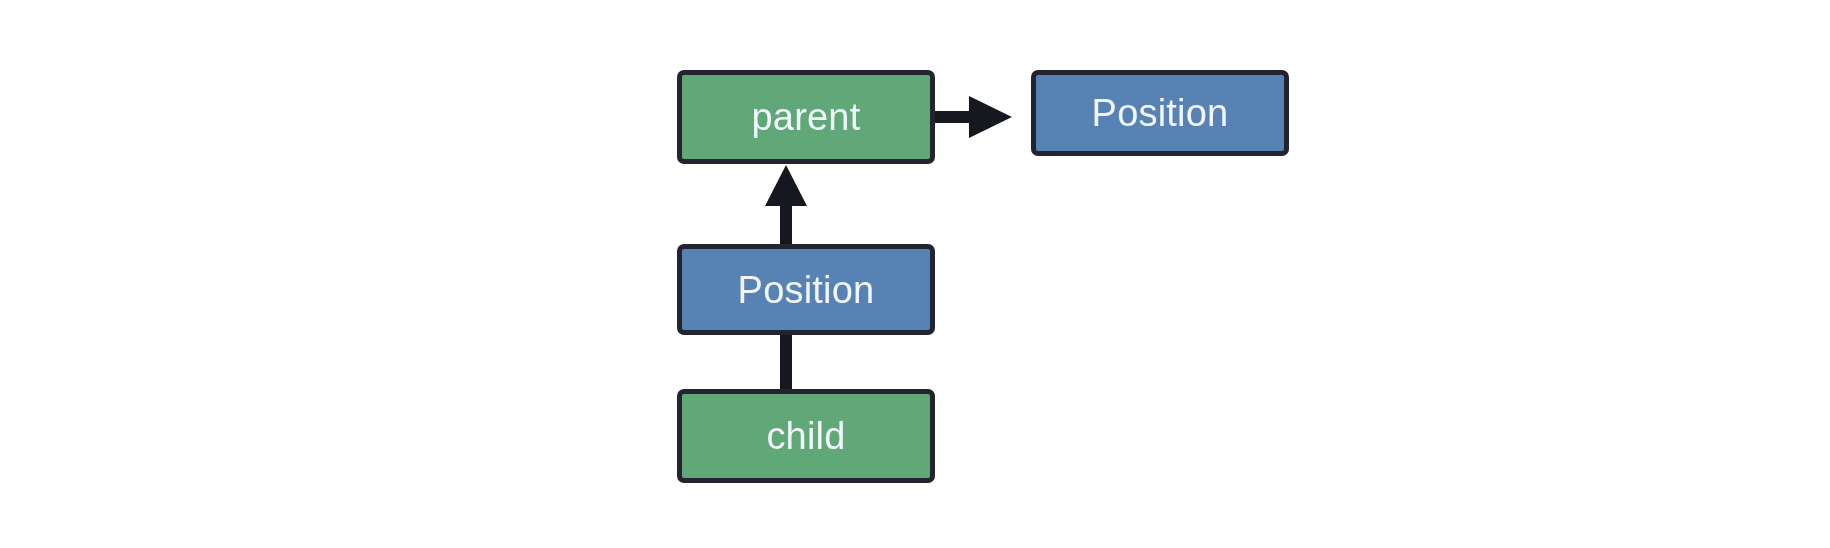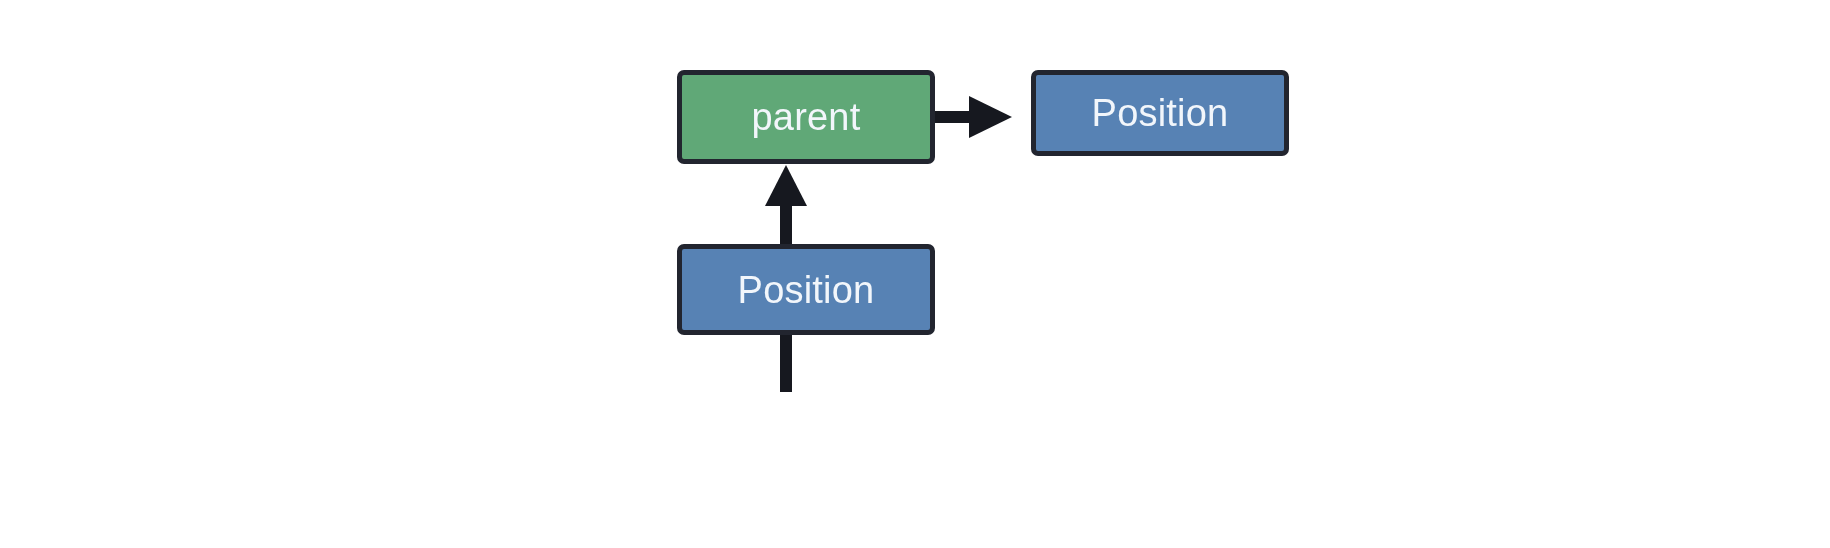--- a/index.html
+++ b/index.html
@@ -82,14 +82,17 @@
   </div>
 
   <div class="node relation" id="node-position">
     <span class="node-label">Position</span>
   </div>
 
   <div class="node relation" id="node-childof">
     <span class="node-label">Position</span>
   </div>
 
+  <div class="node entity" id="node-child">
+    <span class="node-label">child</span>
+  </div>
 
 </div>
 
 </body></html>

